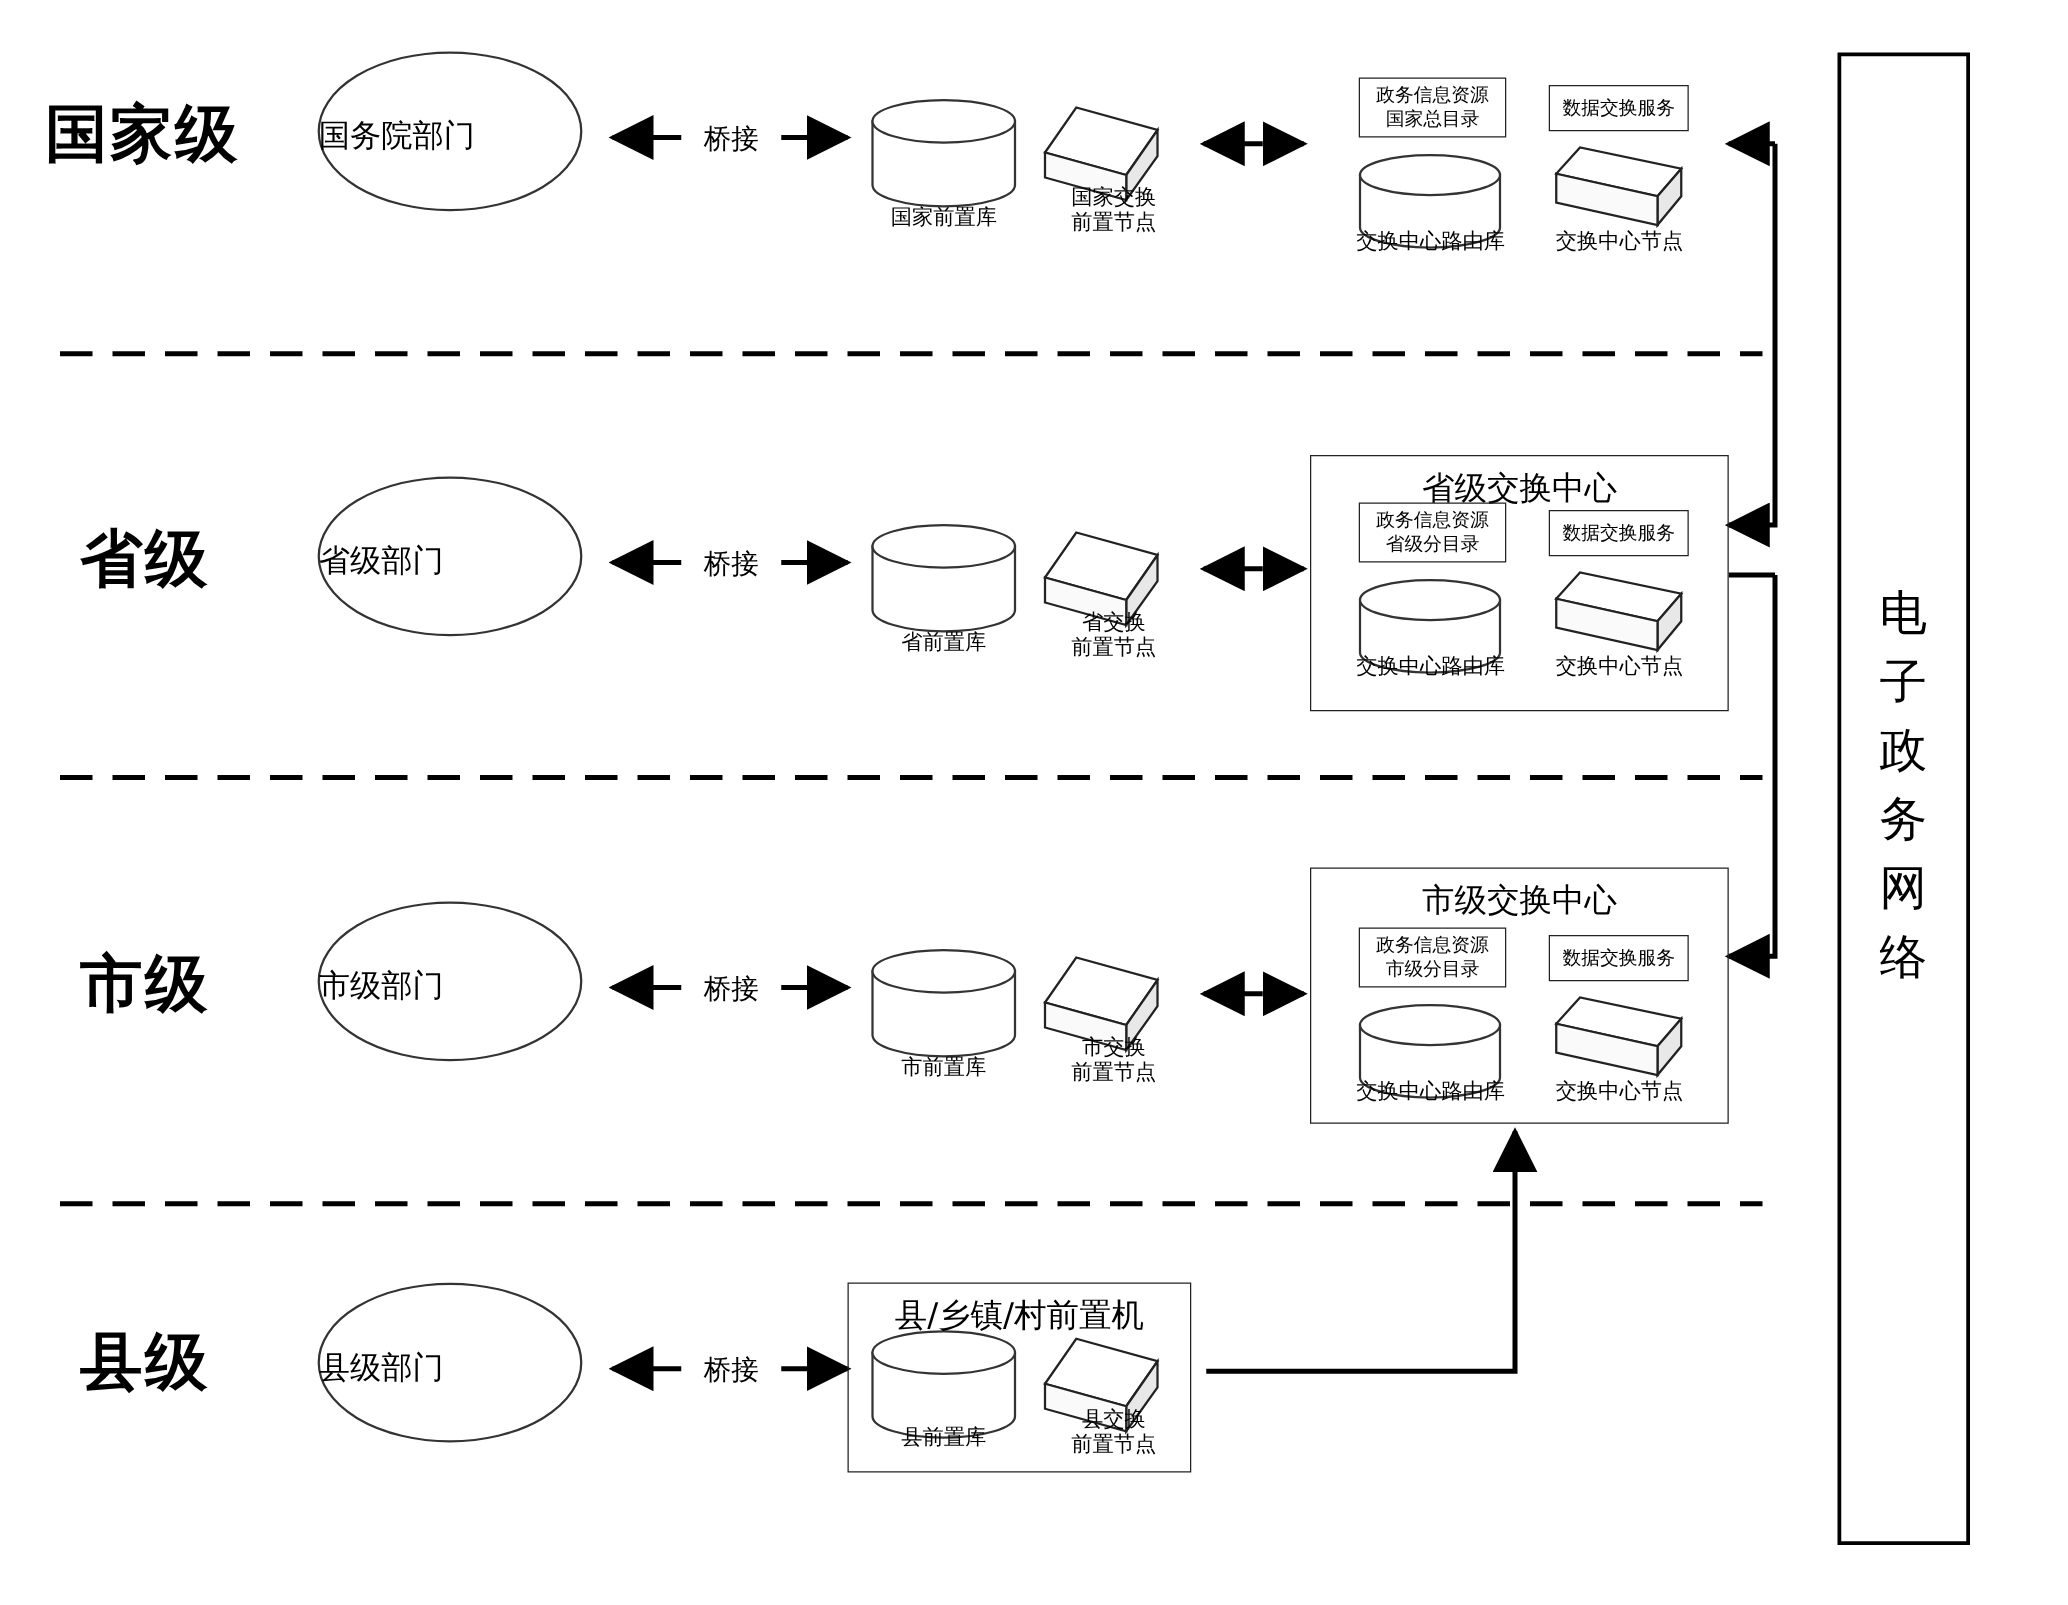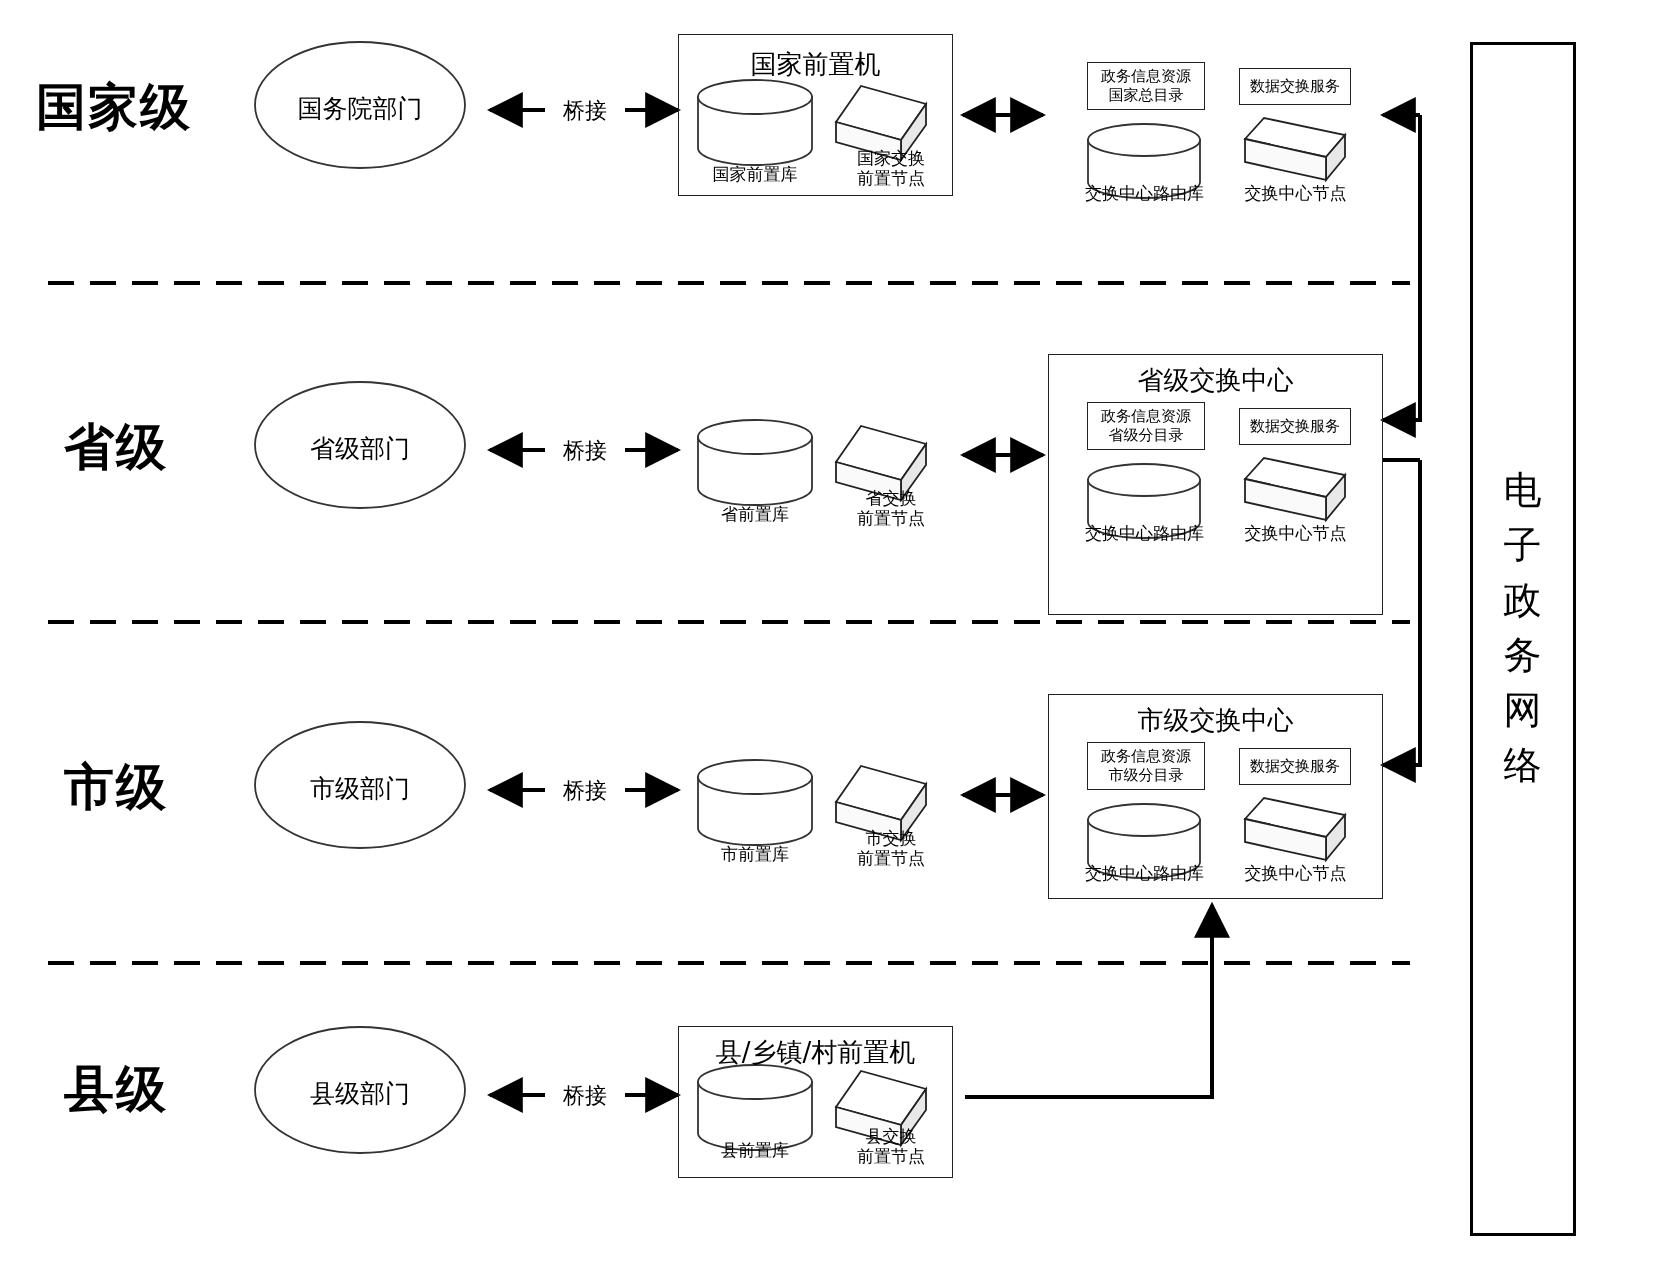--- a/index.html
+++ b/index.html
@@ -29,21 +29,21 @@
     font-size:50px;
     letter-spacing:2px;
     white-space:nowrap;
     line-height:1;
   }
 
   
   .dept-text{
     position:absolute;
     width:100%;
-    text-align:center;
+    text-align:left;
     font-size:25px;
     white-space:nowrap;
   }
 
   
   .panel{
     position:absolute;
     border:1.6px solid #222;
     background:transparent;
     box-sizing:border-box;
@@ -258,23 +258,20 @@
   </div>
   <div class="abs" style="left:255px; top:1077px; width:210px;">
     <div class="dept-text">县级部门</div>
   </div>
 
   <div class="bridge-label" style="left:548px; top:96px; width:74px;">桥接</div>
   <div class="bridge-label" style="left:548px; top:436px; width:74px;">桥接</div>
   <div class="bridge-label" style="left:548px; top:776px; width:74px;">桥接</div>
   <div class="bridge-label" style="left:548px; top:1081px; width:74px;">桥接</div>
 
-  <div class="panel" style="left:678px; top:34px; width:275px; height:162px;">
-    <div class="panel-title" style="top:12px;">国家前置机</div>
-  </div>
   <div class="cap" style="left:690px; top:164px; width:130px;">国家前置库</div>
   <div class="cap2" style="left:836px; top:148px; width:110px;">
     <div>国家交换</div>
     <div>前置节点</div>
   </div>
 
   <div class="small-box" style="left:1087px; top:62px; width:118px; height:48px;">
     <span>政务信息资源</span>
     <span>国家总目录</span>
   </div>
@@ -283,21 +280,21 @@
   </div>
   <div class="cap" style="left:1073px; top:183px; width:143px;">交换中心路由库</div>
   <div class="cap" style="left:1228px; top:183px; width:135px;">交换中心节点</div>
 
   <div class="cap" style="left:690px; top:504px; width:130px;">省前置库</div>
   <div class="cap2" style="left:836px; top:488px; width:110px;">
     <div>省交换</div>
     <div>前置节点</div>
   </div>
 
-  <div class="panel" style="left:1048px; top:354px; width:335px; height:261px;">
+  <div class="panel" style="left:1048px; top:364px; width:335px; height:205px;">
     <div class="panel-title" style="top:8px;">省级交换中心</div>
   </div>
   <div class="small-box" style="left:1087px; top:402px; width:118px; height:48px;">
     <span>政务信息资源</span>
     <span>省级分目录</span>
   </div>
   <div class="small-box" style="left:1239px; top:408px; width:112px; height:37px;">
     <span>数据交换服务</span>
   </div>
   <div class="cap" style="left:1073px; top:523px; width:143px;">交换中心路由库</div>

